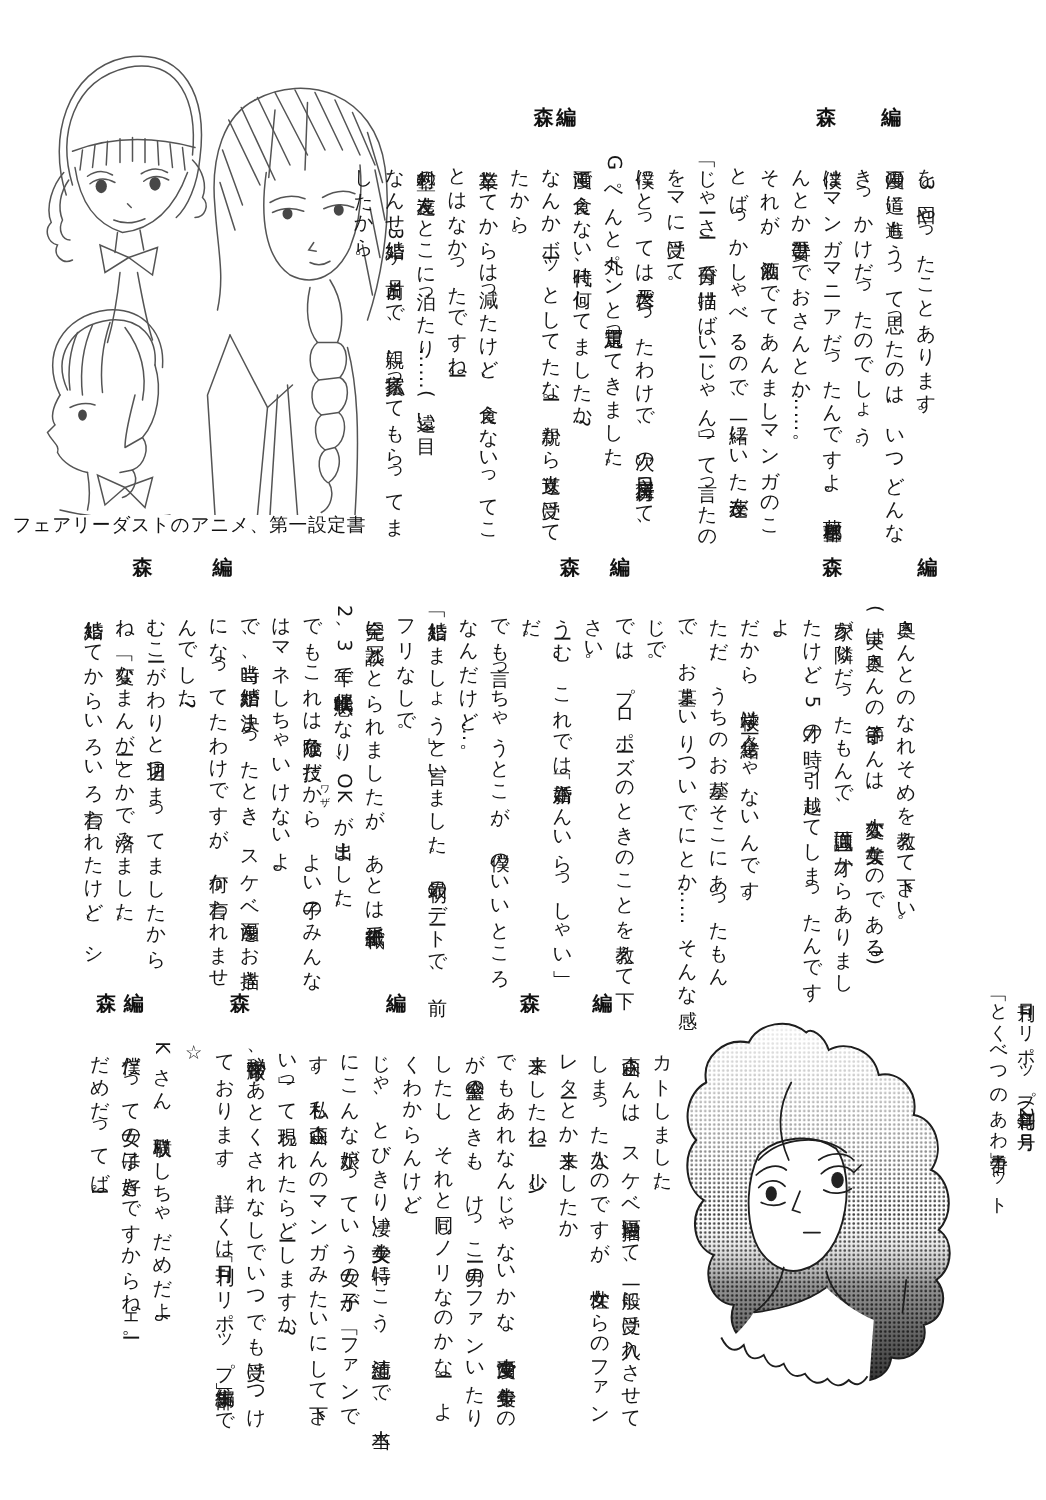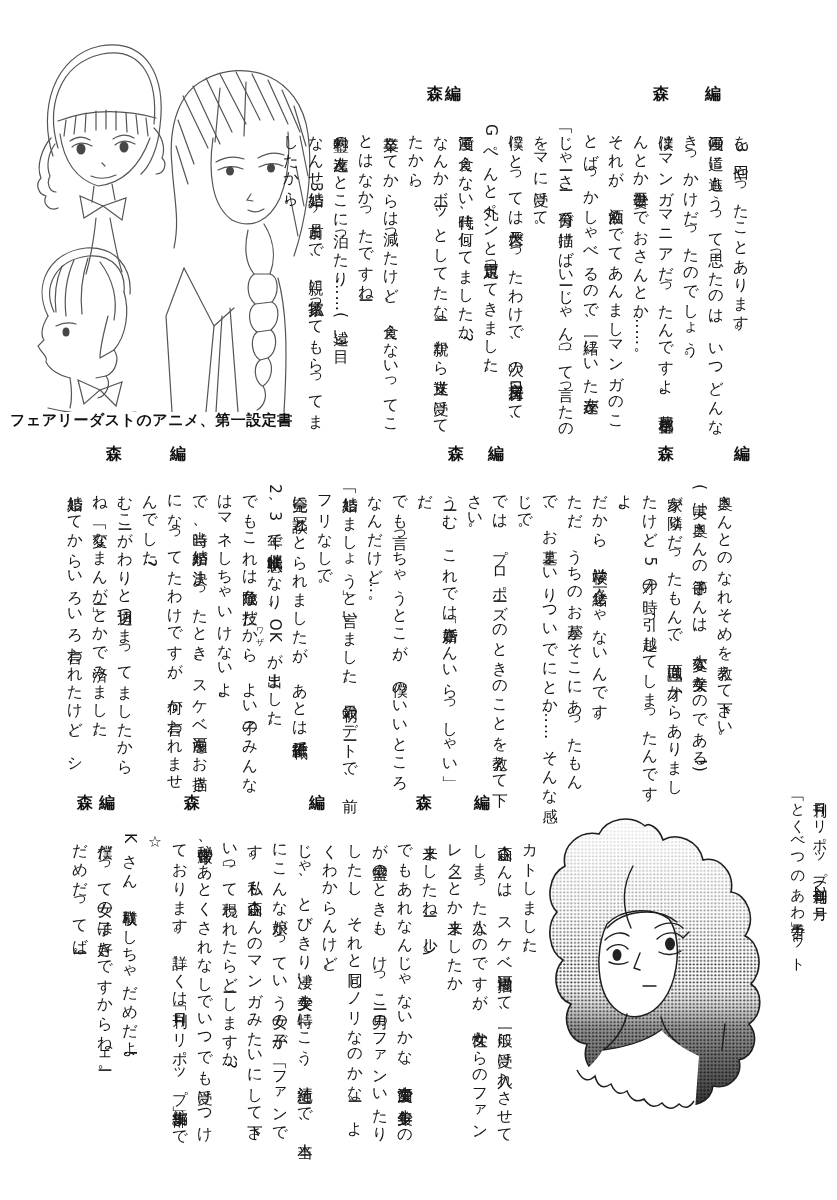--- a/index.html
+++ b/index.html
@@ -26,21 +26,21 @@
     font-weight:bold;font-size:16px;line-height:20px;text-align:center;
     color:#111;
   }
   .furi{
     position:absolute;font-size:8px;letter-spacing:0;
     writing-mode:vertical-rl;-webkit-writing-mode:vertical-rl;color:#222;
   }
   
   .caption-h{
     position:absolute;left:10px;top:411px;
-    font-size:15px;font-weight:bold;letter-spacing:.5px;color:#121212;
+    font-size:15px;font-weight:normal;letter-spacing:.5px;color:#121212;
     white-space:nowrap;
     text-align:center;
   }
   .caption-v{
     position:absolute;right:6px;top:792px;height:320px;
     writing-mode:vertical-rl;-webkit-writing-mode:vertical-rl;
     font-size:14.5px;line-height:22px;letter-spacing:.5px;color:#141414;
   }
   .caption-v p{margin:0;padding:0;}
   

